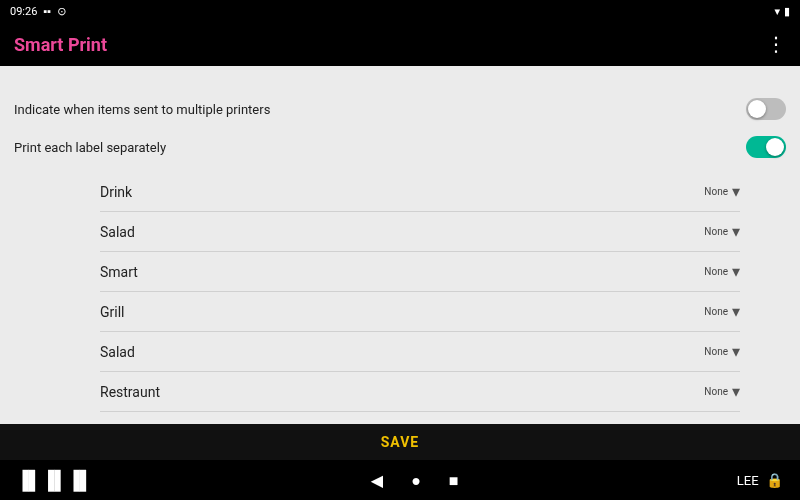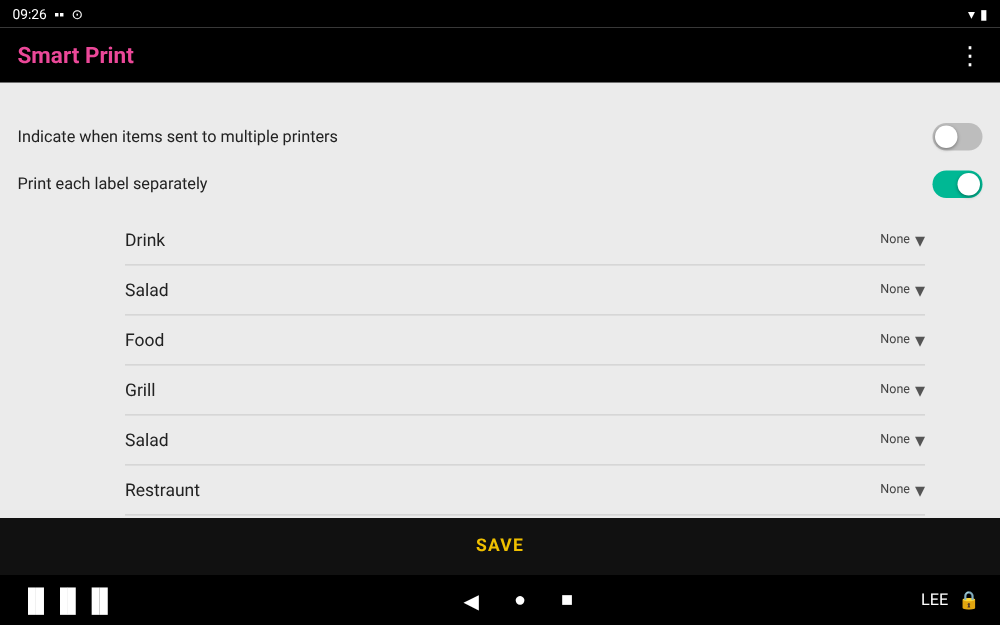--- a/index.html
+++ b/index.html
@@ -139,21 +139,21 @@
       color: #444;
     }
     .chevron-down {
       font-size: 16px;
       color: #555;
     }
 
     
     .save-bar {
       background: #111;
-      height: 46px;
+      height: 36px;
       display: flex;
       align-items: center;
       justify-content: center;
       cursor: pointer;
       flex-shrink: 0;
     }
     .save-label {
       color: #f0c000;
       font-size: 14px;
       font-weight: bold;
@@ -251,21 +251,21 @@
 
     <div class="printer-row">
       <span class="printer-name">Salad</span>
       <div class="printer-select">
         <span class="printer-select-value">None</span>
         <span class="chevron-down">▾</span>
       </div>
     </div>
 
     <div class="printer-row">
-      <span class="printer-name">Food</span>
+      <span class="printer-name">Smart</span>
       <div class="printer-select">
         <span class="printer-select-value">None</span>
         <span class="chevron-down">▾</span>
       </div>
     </div>
 
     <div class="printer-row">
       <span class="printer-name">Grill</span>
       <div class="printer-select">
         <span class="printer-select-value">None</span>

